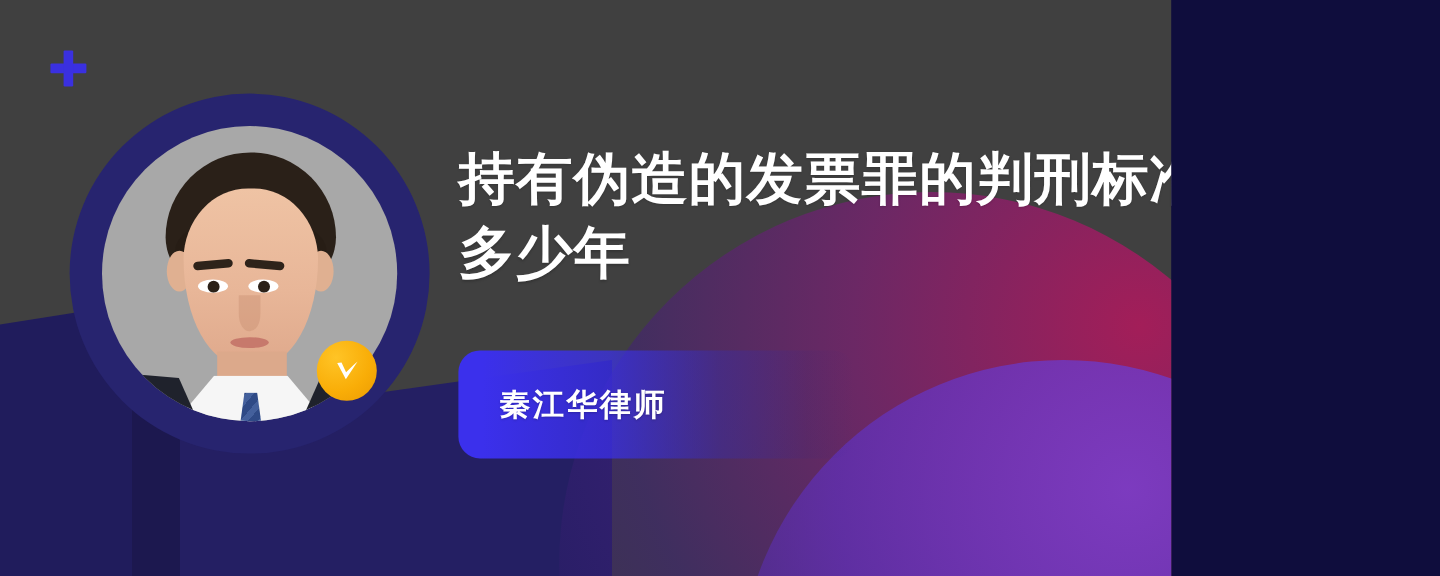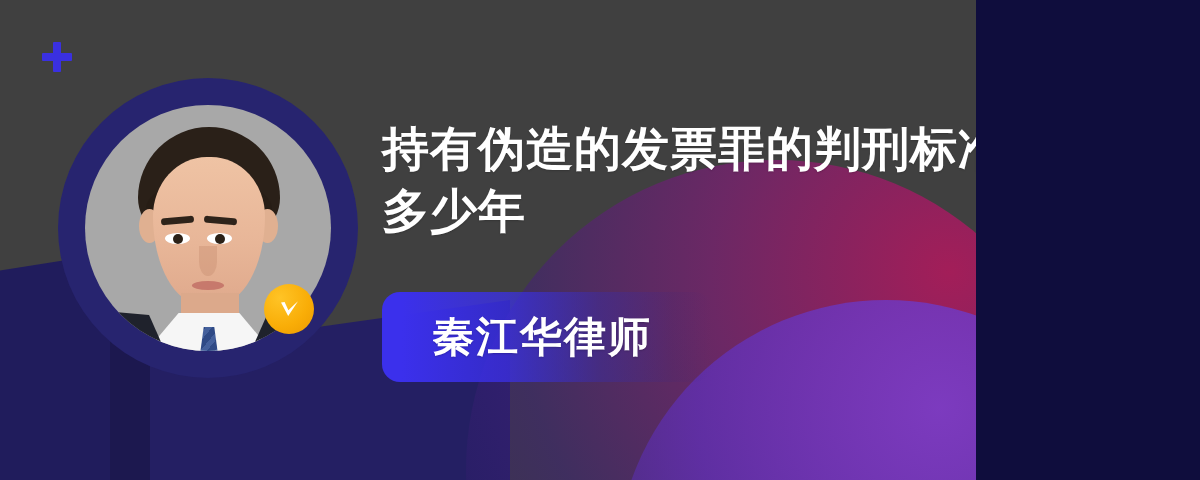--- a/index.html
+++ b/index.html
@@ -237,24 +237,24 @@
       #3b30ec 0%,
       #3b30ec 6%,
       rgba(59,48,236,0.72) 38%,
       rgba(52,44,190,0.34) 66%,
       rgba(40,36,140,0.10) 88%,
       rgba(22,19,79,0) 100%);
     display:flex; align-items:center;
   }
   .name-badge .name-text {
     color:#ffffff;
-    font-size:42px;
+    font-size:26px;
     font-weight:bold;
     letter-spacing:2px;
-    padding-left:50px;
+    padding-left:34px;
     text-shadow:0 1px 2px rgba(0,0,0,.2);
   }
 </style>
 </head>
 <body>
 
 <div id="banner">
 
   <div class="bg-layer pane-a"></div>
   <div class="bg-layer pane-c"></div>

